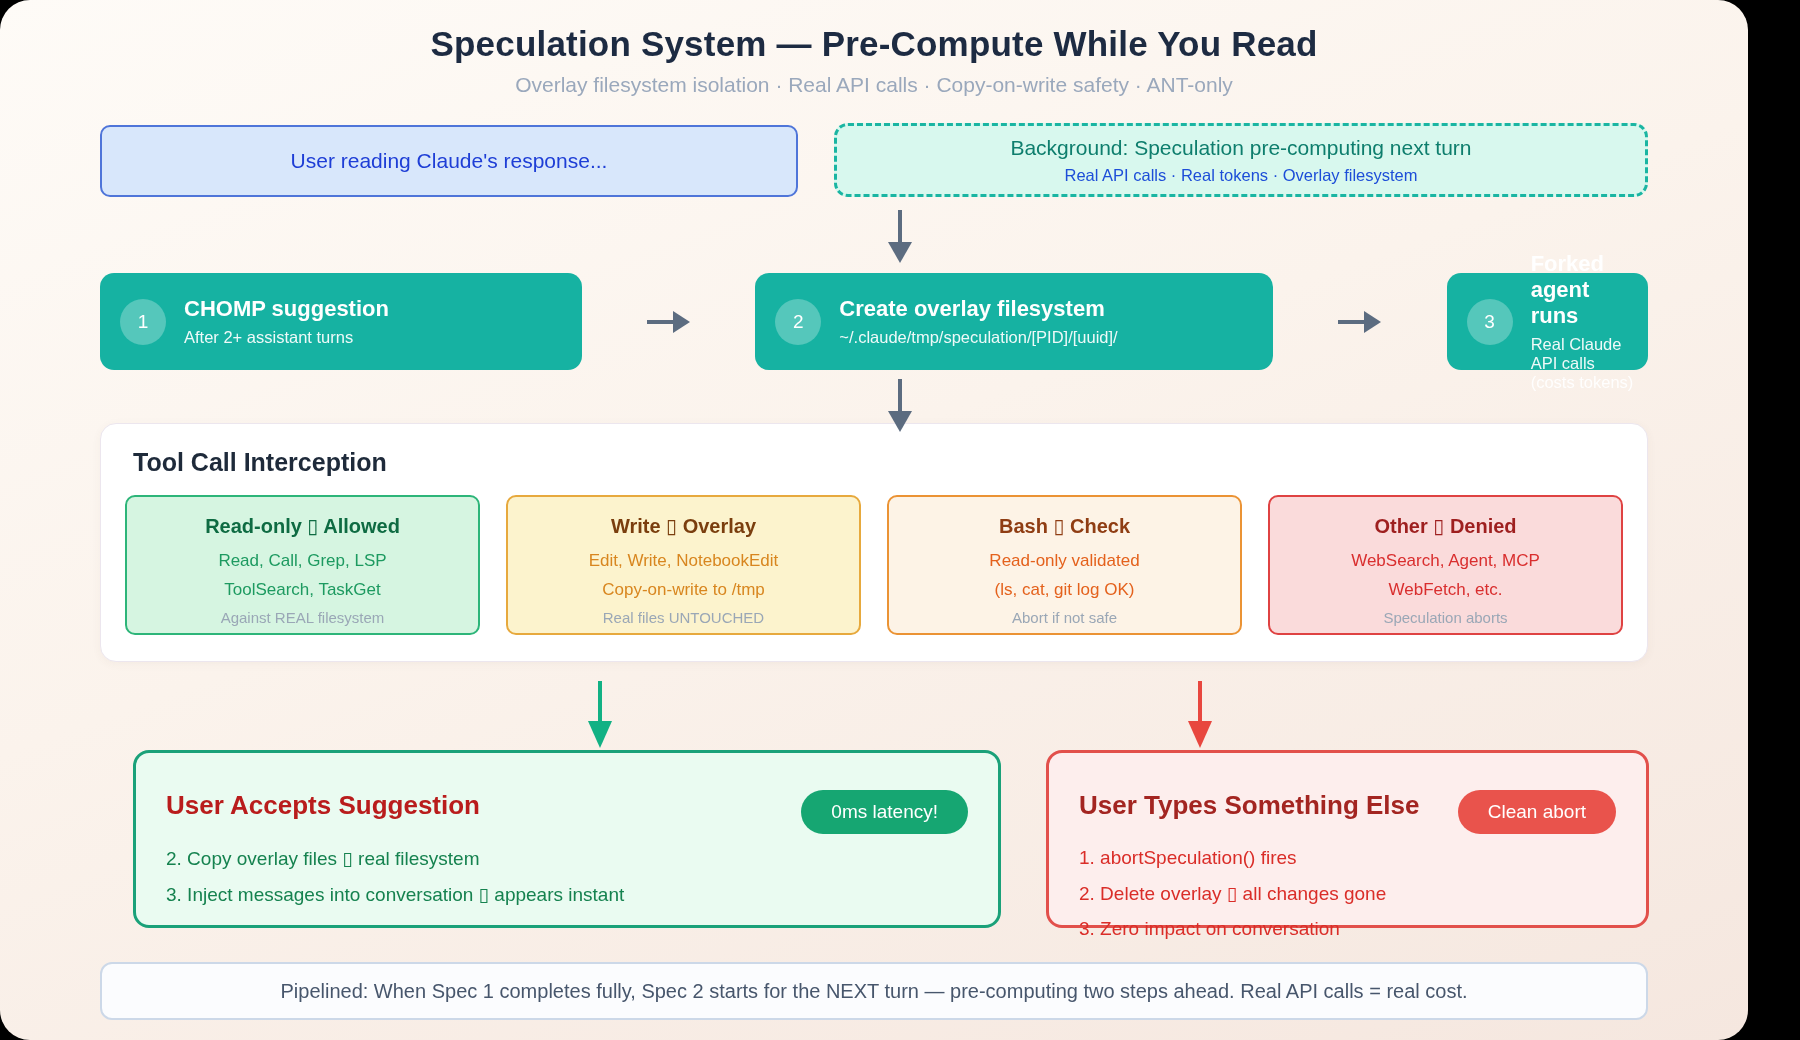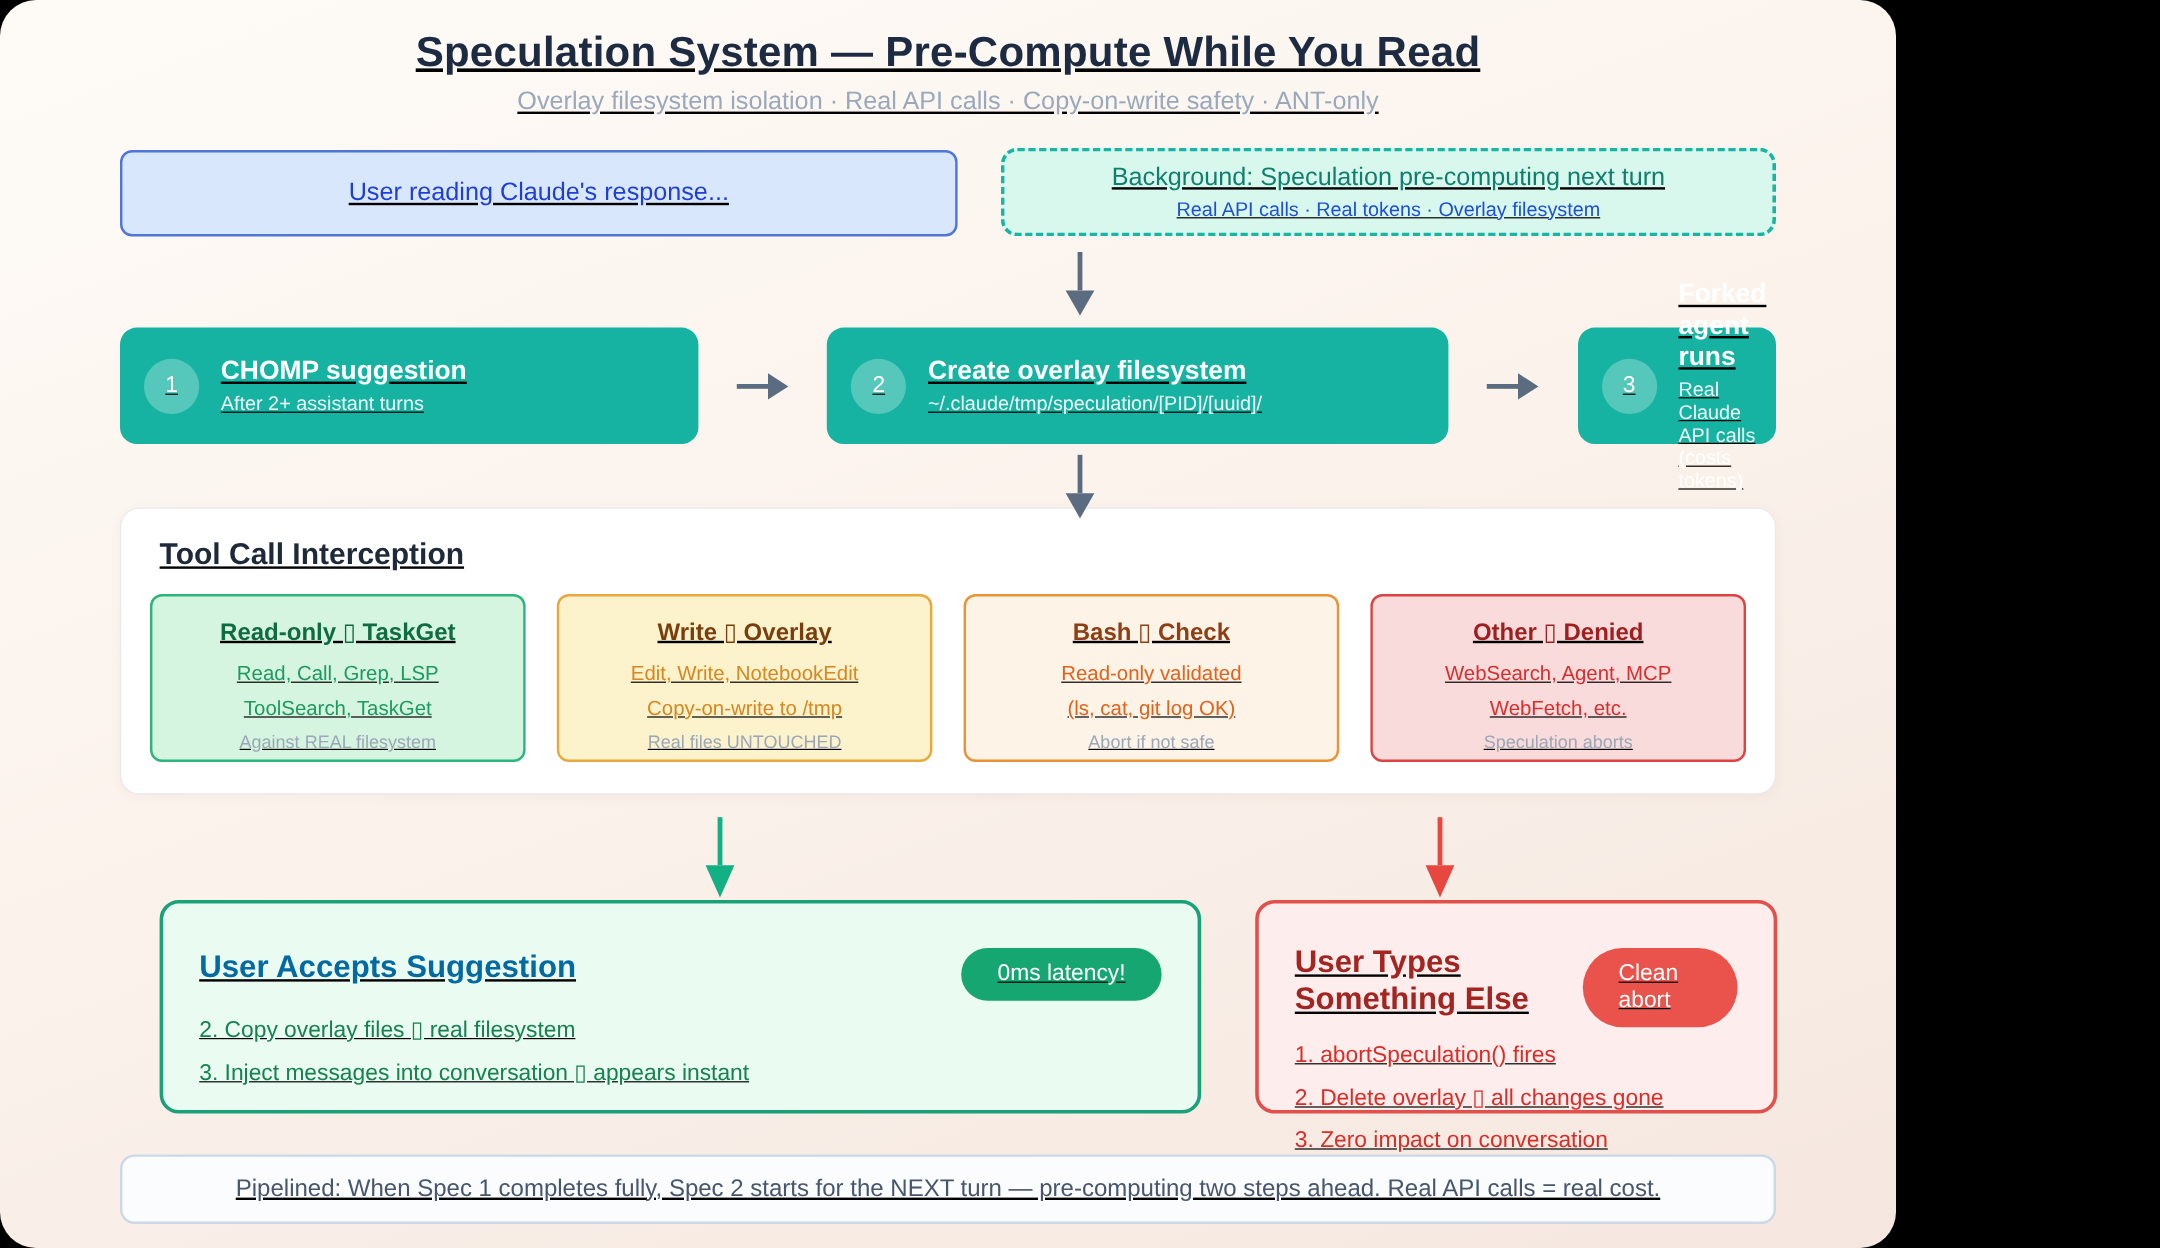--- a/index.html
+++ b/index.html
@@ -3,25 +3,24 @@
 <meta charset="utf-8">
 <style>
   * { box-sizing: border-box; margin: 0; padding: 0; }
   html,body { background:#000; }
   body {
     font-family: "Liberation Sans", "DejaVu Sans", sans-serif;
     width: 1800px; height: 1040px;
   }
   .canvas {
     position: relative;
-    width: 1580px; height: 1040px;
+    width: 1748px; height: 1040px;
     border-radius: 30px;
     overflow: hidden;
     background: linear-gradient(160deg, #fefbf7 0%, #fbf3ec 45%, #f5e7df 100%);
-    text-decoration: underline;
   }
   
   .header { text-align: center; padding-top: 24px; }
   .header h1 {
     font-size: 35px; font-weight: 600; color: #1d2b42; letter-spacing: .2px;
   }
   .header .subtitle {
     margin-top: 9px; font-size: 21px; color: #9aa8bc; font-weight: 400;
   }
   
@@ -101,21 +100,21 @@
   
   .outcomes-row {
     margin: 88px 99px 0 133px; height: 178px;
     display: flex; gap: 45px;
   }
   .outcome { border-radius: 16px; padding: 24px 30px; height: 178px; }
   .outcome-accept { flex: 0 0 868px; background: #eafbf1; border: 3px solid #1aa179; }
   .outcome-abort  { flex: 1; background: #fdeeed; border: 3px solid #e2504b; }
   .outcome-head { display: flex; align-items: center; justify-content: space-between; }
   .outcome-title { font-size: 26px; font-weight: 700; }
-  .outcome-accept .outcome-title { color: #0369a1; }
+  .outcome-accept .outcome-title { color: #b91c1c; }
   .outcome-abort  .outcome-title { color: #a32521; }
   .badge {
     border-radius: 999px; padding: 11px 30px; font-size: 19px; color: #fff; margin-top: 13px;
   }
   .badge-green { background: #16a672; }
   .badge-red   { background: #e9534c; }
   .outcome-item { font-size: 19px; margin-top: 13px; }
   .outcome-accept .outcome-item { color: #15824f; }
   .outcome-accept .outcome-item:first-of-type { margin-top: 15px; }
   .outcome-abort .outcome-item { color: #da2d28; }
@@ -191,21 +190,21 @@
         <div class="step-title">Forked agent runs</div>
         <div class="step-sub">Real Claude API calls (costs tokens)</div>
       </div>
     </div>
   </div>
 
   <div class="panel">
     <div class="panel-title">Tool Call Interception</div>
     <div class="tool-grid">
       <div class="tool tool-allowed">
-        <div class="tool-title">Read-only ▯ TaskGet</div>
+        <div class="tool-title">Read-only ▯ Allowed</div>
         <div class="tool-line">Read, Call, Grep, LSP</div>
         <div class="tool-line">ToolSearch, TaskGet</div>
         <div class="tool-foot">Against REAL filesystem</div>
       </div>
       <div class="tool tool-write">
         <div class="tool-title">Write ▯ Overlay</div>
         <div class="tool-line">Edit, Write, NotebookEdit</div>
         <div class="tool-line">Copy-on-write to /tmp</div>
         <div class="tool-foot">Real files UNTOUCHED</div>
       </div>

